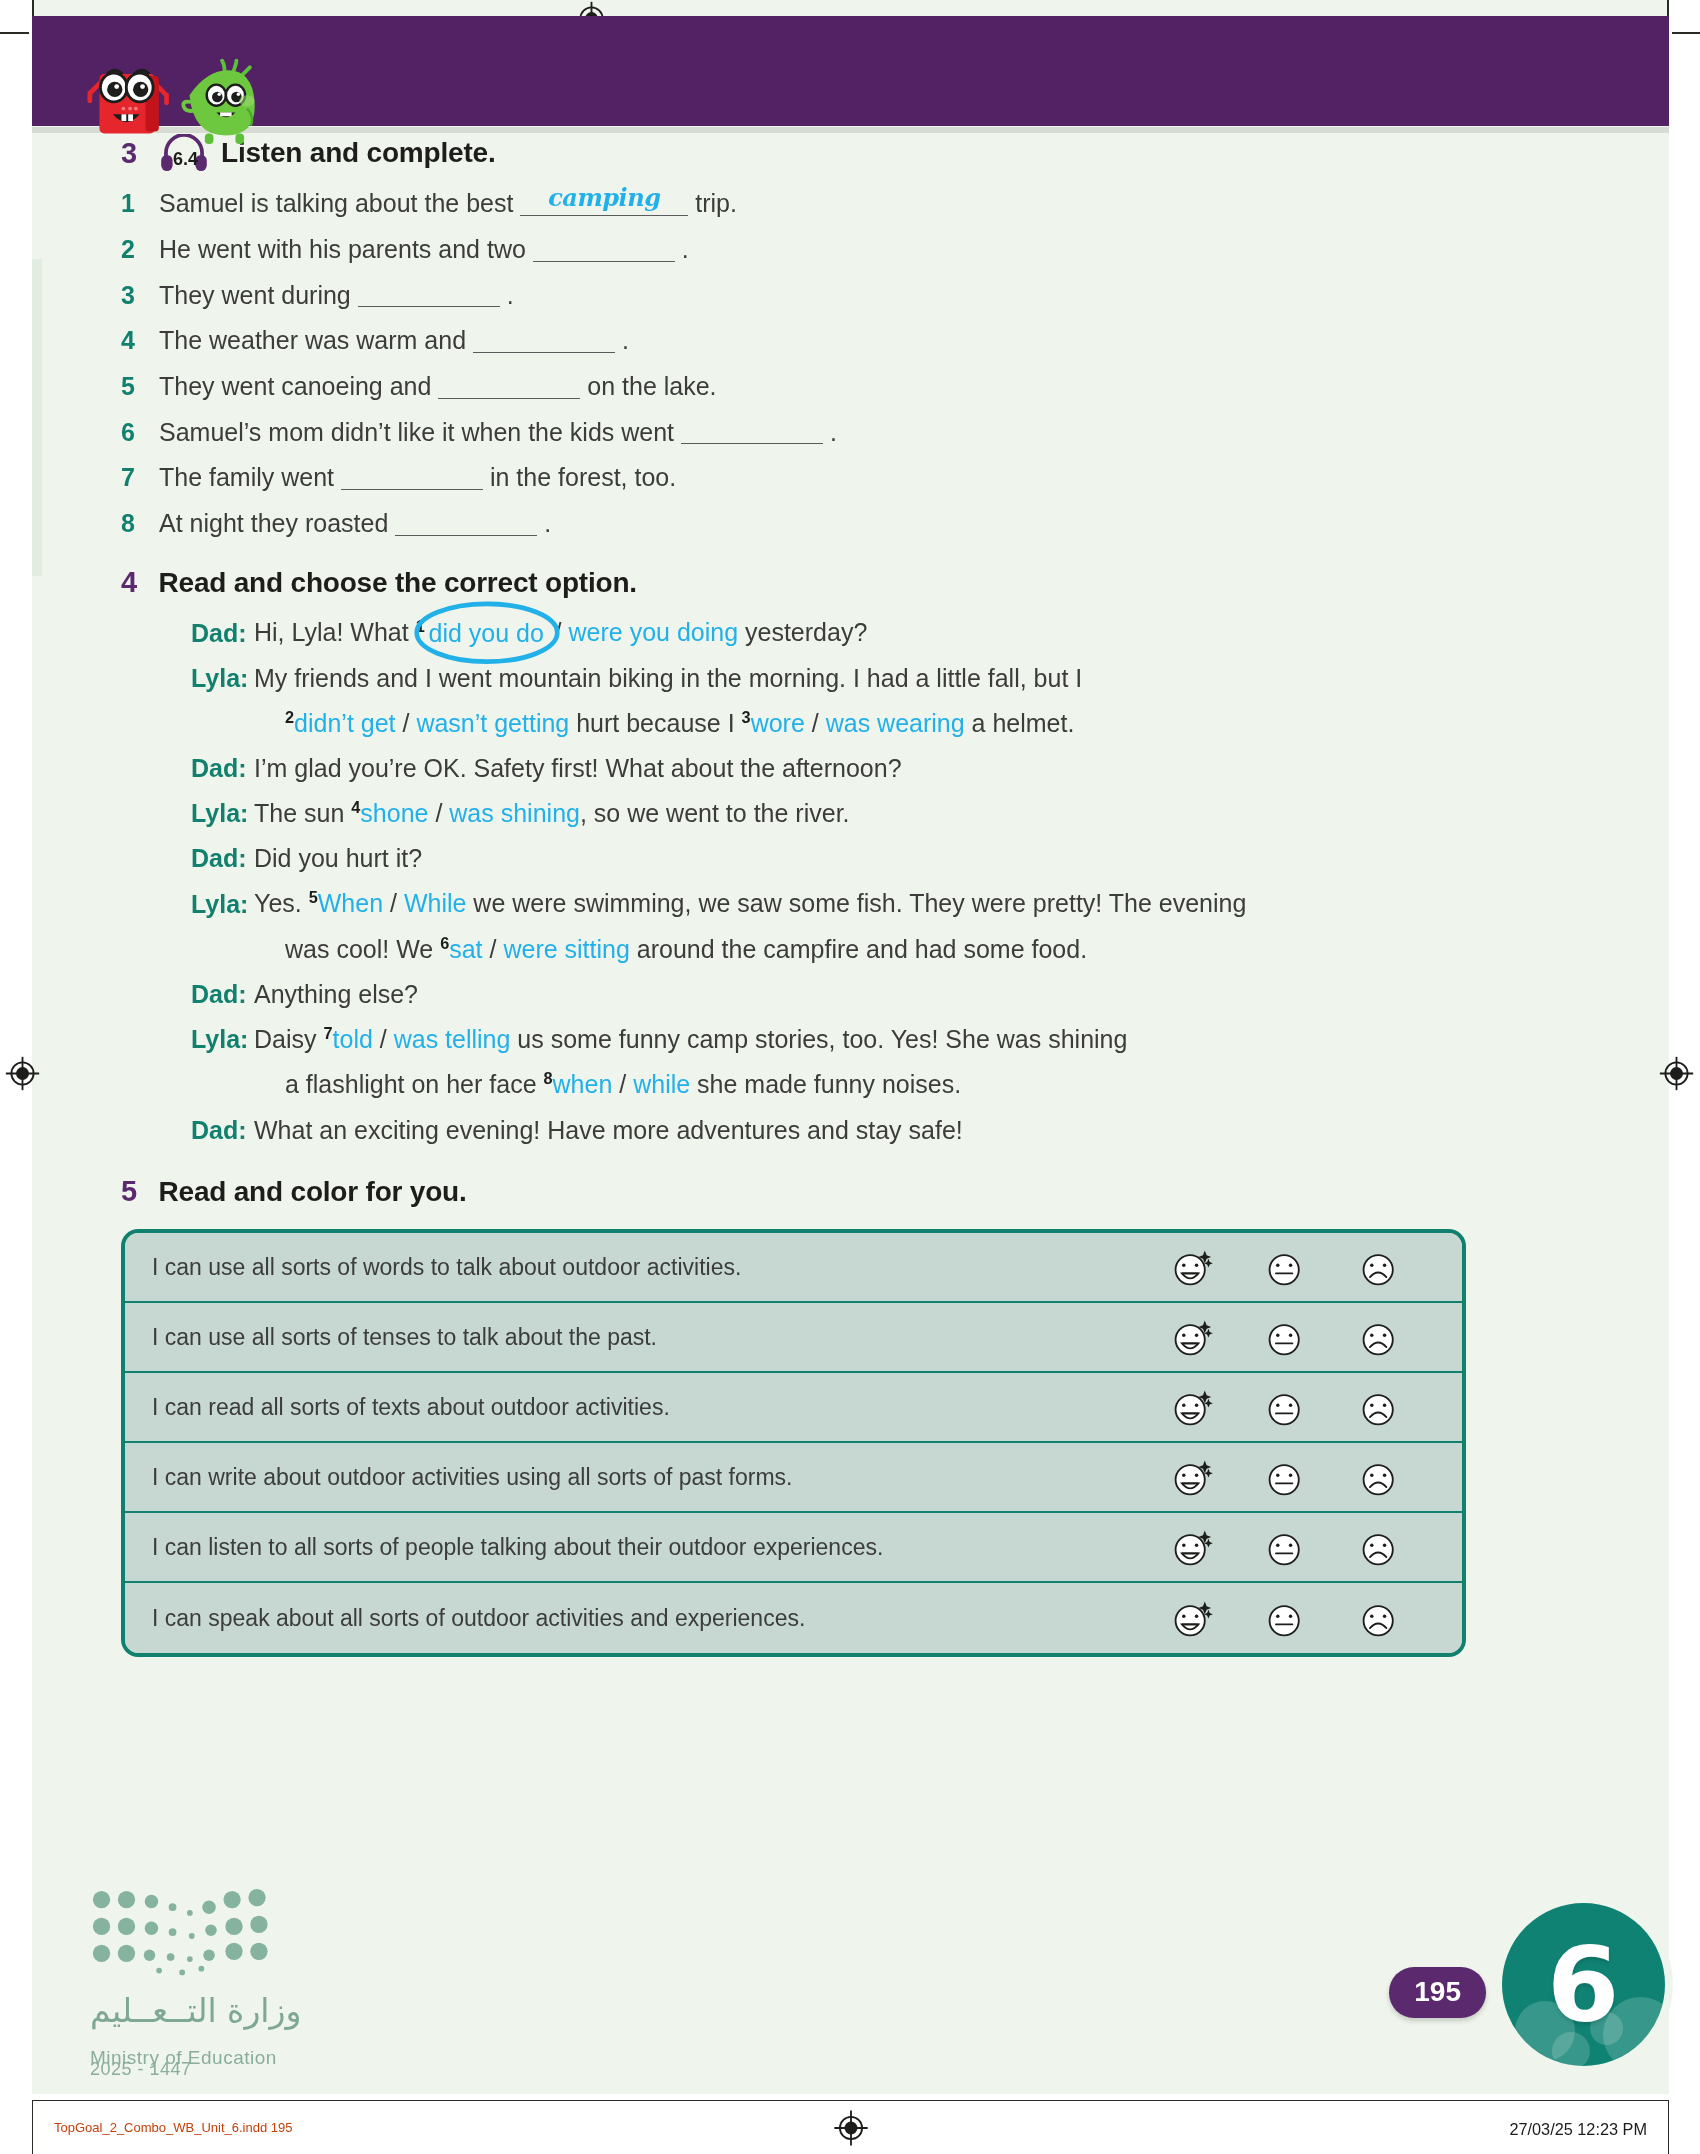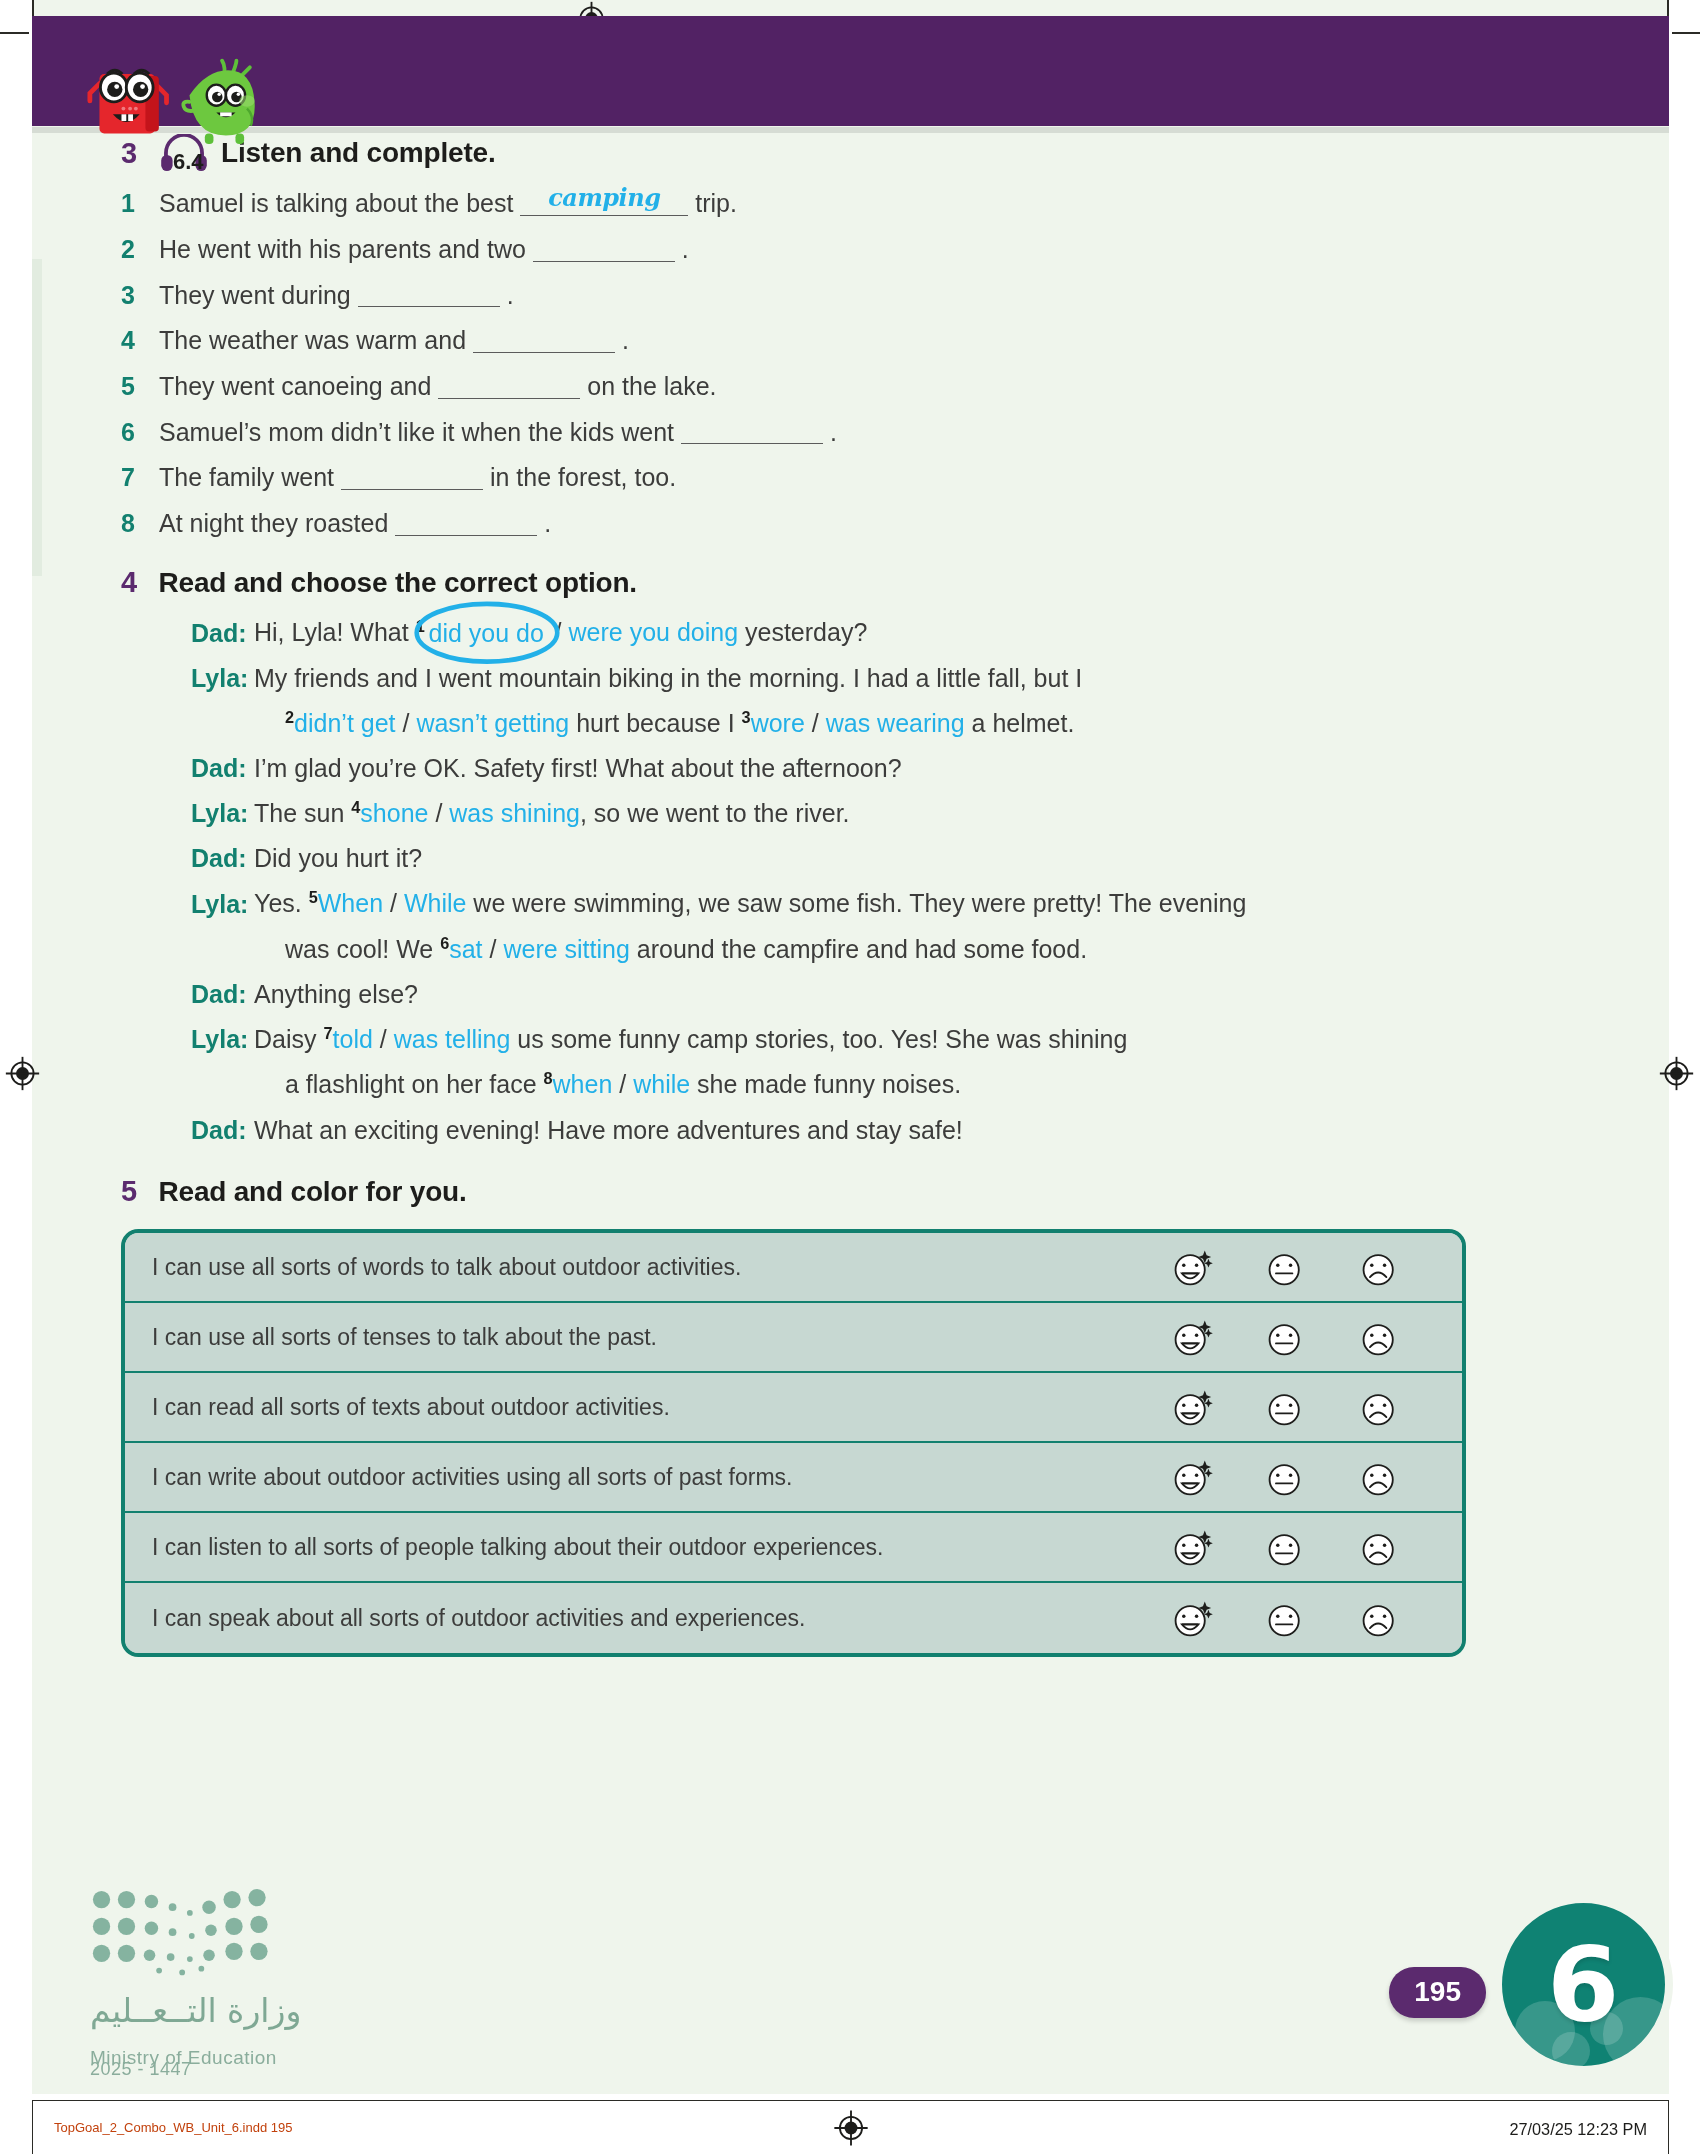--- a/index.html
+++ b/index.html
@@ -414,21 +414,21 @@
 
   <div style="padding-left:89px;">
     <div class="ex-head">
       <span class="ex-num">3</span>
       <span class="headphone-wrap">
         <svg viewBox="0 0 52 40" style="width:50px;height:38px;">
           <path d="M7 28 V20 a19 19 0 0 1 38 0 V28" fill="none" stroke="#5b2a6e" stroke-width="4"></path>
           <rect x="2" y="22" width="12" height="17" rx="6" fill="#5b2a6e"></rect>
           <rect x="38" y="22" width="12" height="17" rx="6" fill="#5b2a6e"></rect>
         </svg>
-        <span style="position:absolute;left:14.4px;top:15.4px;font-size:22px;font-weight:bold;color:#1d1d1b;">6.4</span>
+        <span style="position:absolute;left:14.4px;top:15.4px;font-size:18px;font-weight:bold;color:#1d1d1b;">6.4</span>
       </span>
       <span class="ex-title">Listen and complete.</span>
     </div>
     <div class="gap-list" id="gap-list">
         <div class="gap-item">
           <span class="n">1</span>
           <span class="txt"><span>Samuel is talking about the best </span><span class="blank" style="min-width: 168px;"><span class="answer">camping</span></span><span> trip.</span></span>
         </div>
         <div class="gap-item">
           <span class="n">2</span>

